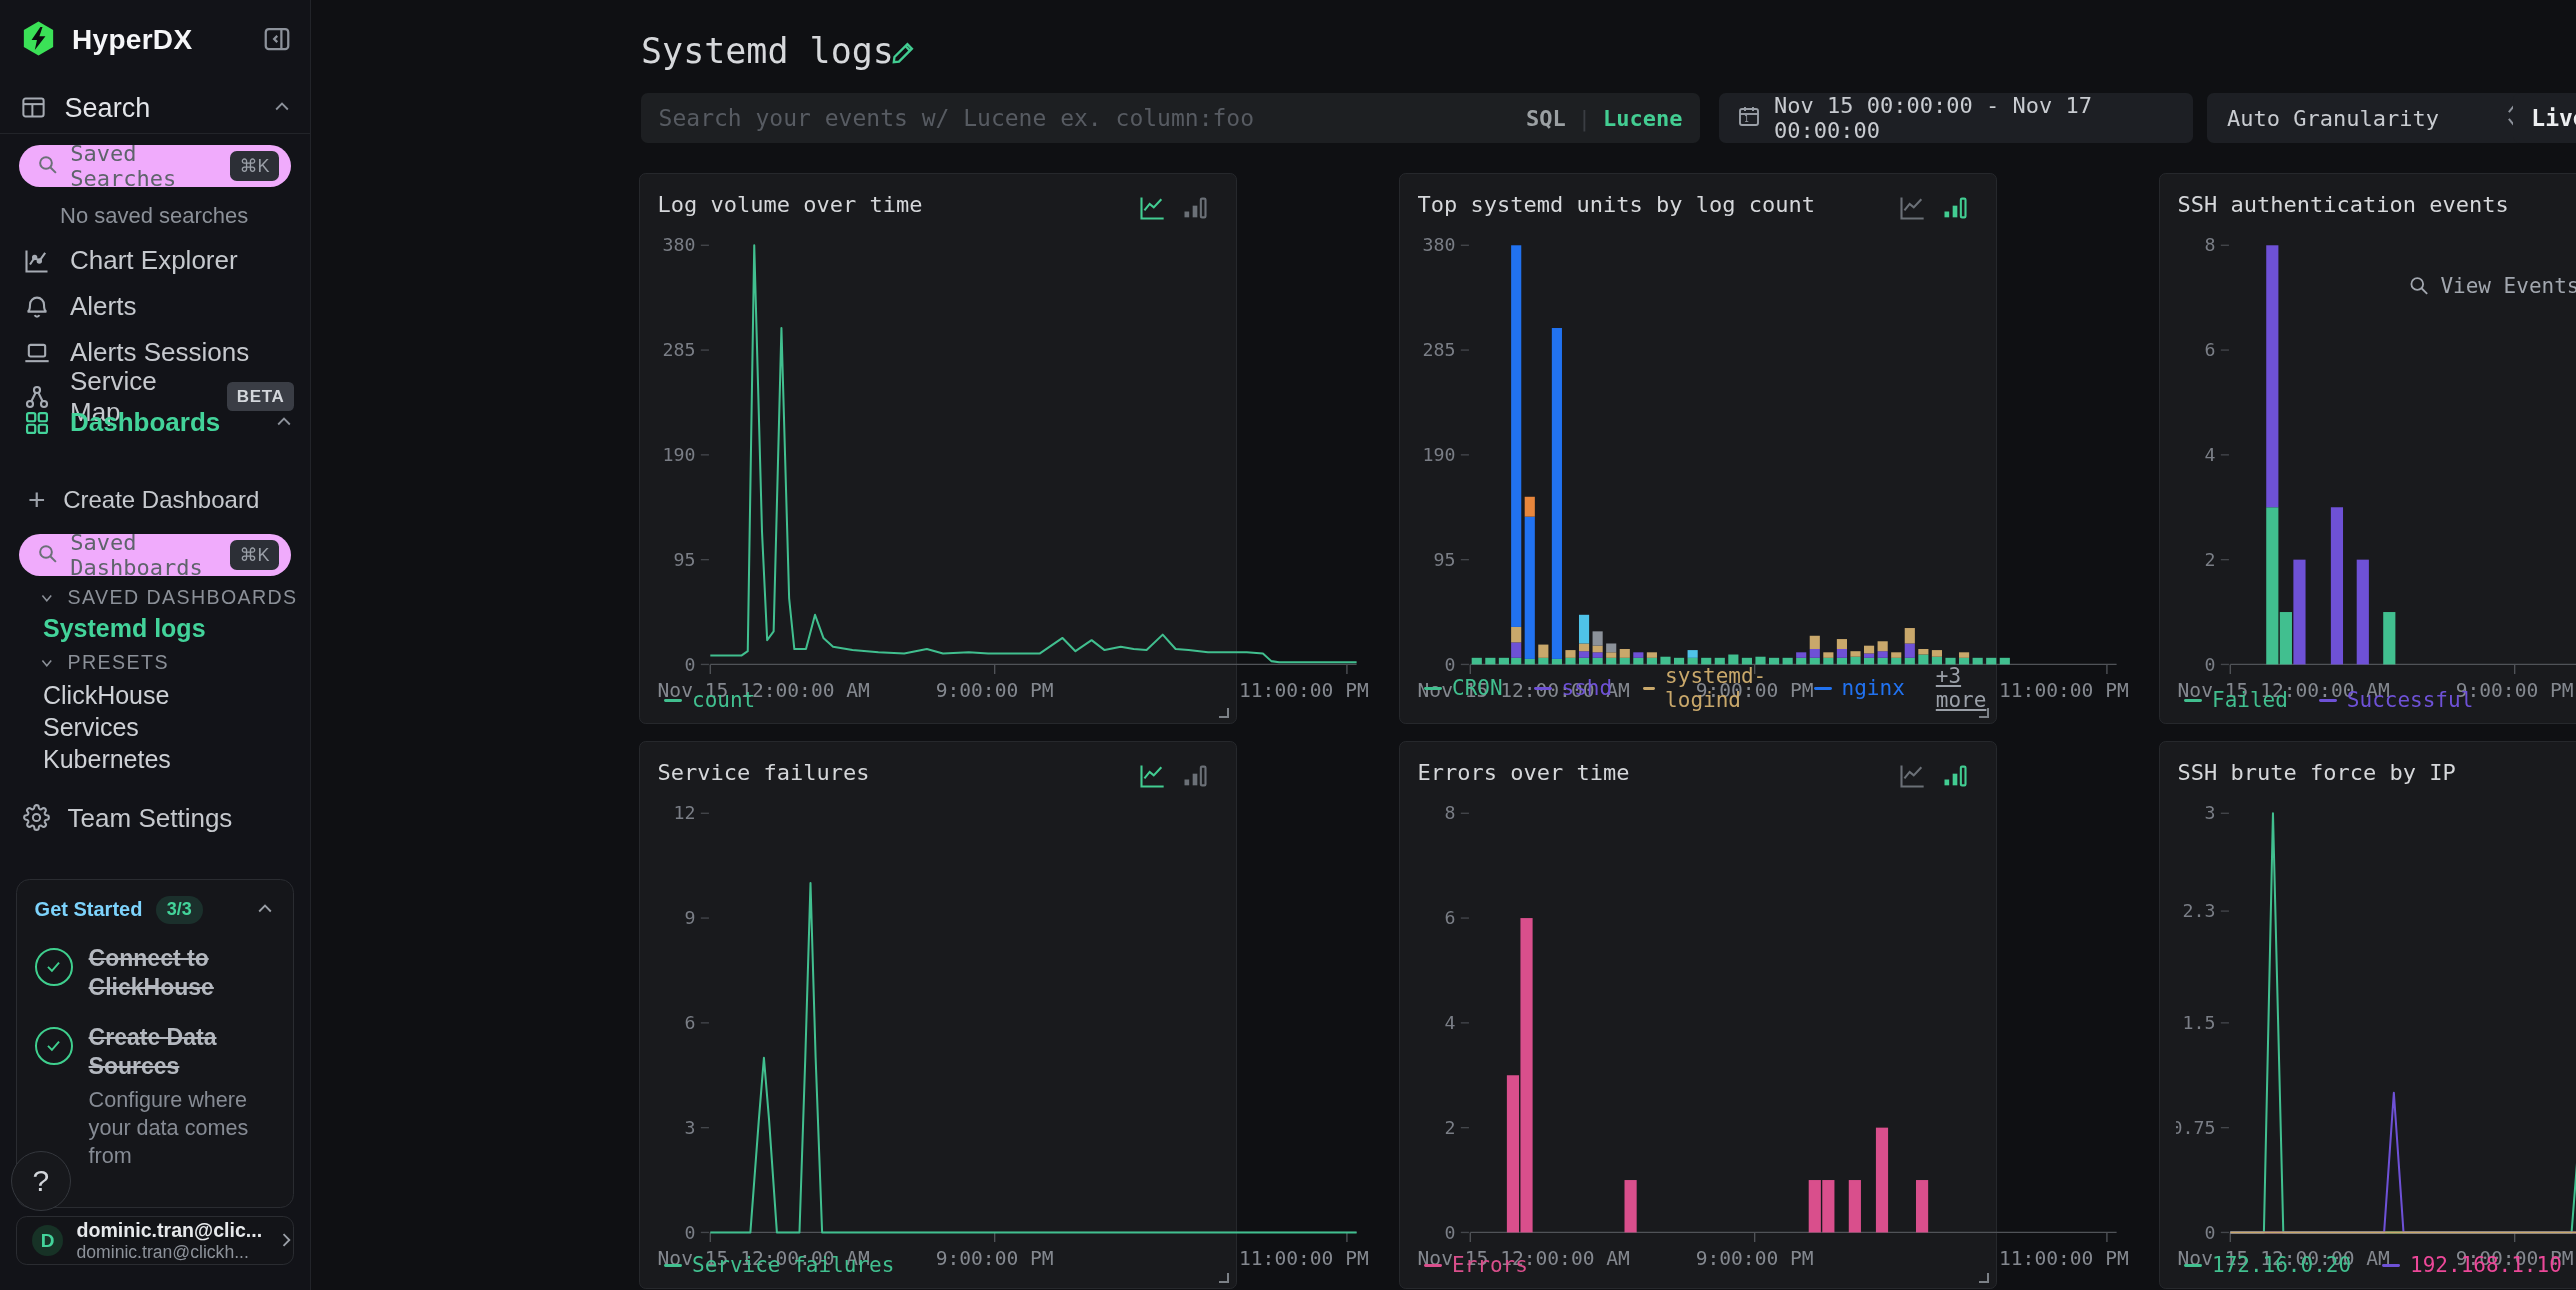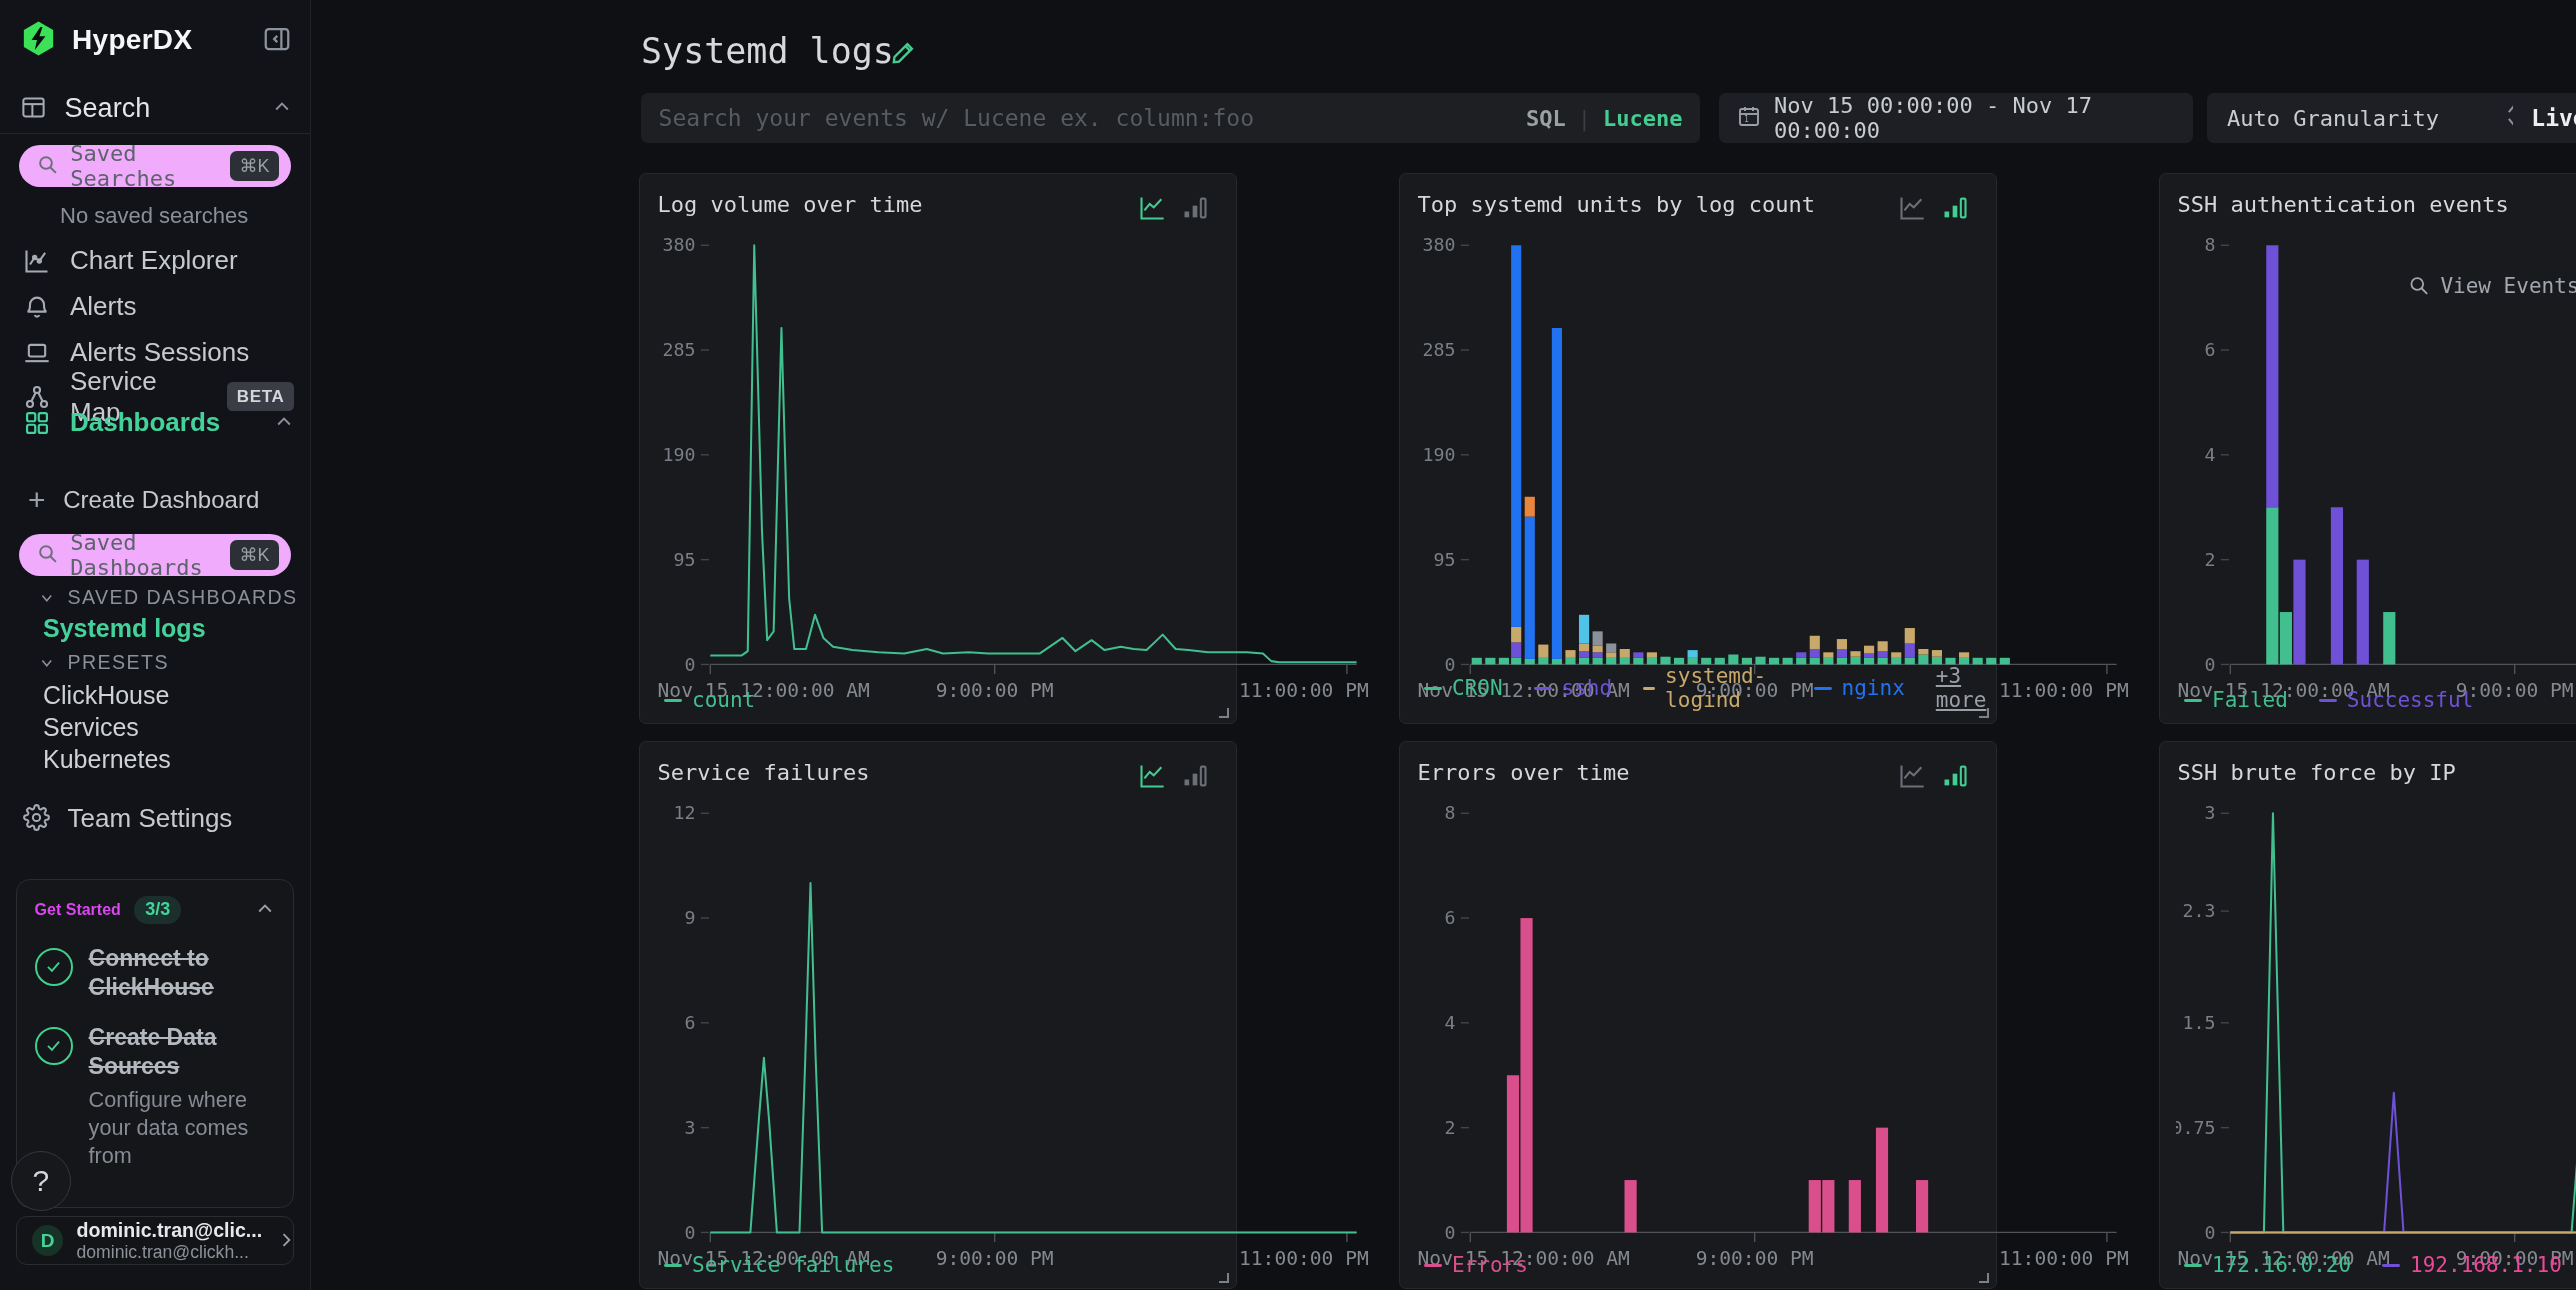--- a/index.html
+++ b/index.html
@@ -36,21 +36,21 @@
     font-size:19.6px; color:#8b9098; letter-spacing:1.4px; cursor:pointer; }
   .tree-item { position:absolute; left:43px; font-size:25px; color:#ced1d6; cursor:pointer; }
   .tree-item.active { color:#43d39a; font-weight:bold; }
   .team-row { position:absolute; left:23px; top:797px; height:42px; display:flex; align-items:center; gap:17.6px; cursor:pointer; }
   .team-label { font-size:26px; color:#c6c9ce; }
 
   
   #gs-card { position:absolute; left:16px; right:16px; top:879px; height:329px;
     background:#15161a; border:1.4px solid #2a2c31; border-radius:13.5px; padding:16px 17.6px; overflow:hidden; }
   .gs-head { display:flex; align-items:center; gap:13.5px; }
-  .gs-title { font-size:16px; font-weight:bold; color:#d946ef; }
+  .gs-title { font-size:20px; font-weight:bold; color:#7dd3fc; }
   .gs-pill { background:rgba(67,211,154,.14); color:#43d39a; font-weight:bold; font-size:18px;
     border-radius:676px; padding:3.4px 10.8px; }
   .gs-chev { margin-left:auto; color:#9ba0a8; }
   .gs-step { display:flex; gap:16px; margin-top:20px; }
   .check-circle { width:38px; height:38px; border:2px solid #3fcf8e; border-radius:50%;
     flex:0 0 38px; display:flex; align-items:center; justify-content:center; color:#3fcf8e; margin-top:4px; }
   .gs-step-title { font-size:23px; font-weight:bold; color:#b4b8bf; text-decoration:line-through; line-height:1.28; }
   .gs-step-desc { font-size:21.6px; color:#868b94; line-height:1.3; margin-top:4px; }
   #help-btn { position:absolute; left:10.8px; top:1151px; width:60px; height:60px; border-radius:50%;
     background:#17181c; border:1.4px solid #34373d; color:#d3d6db; font-size:30px;

